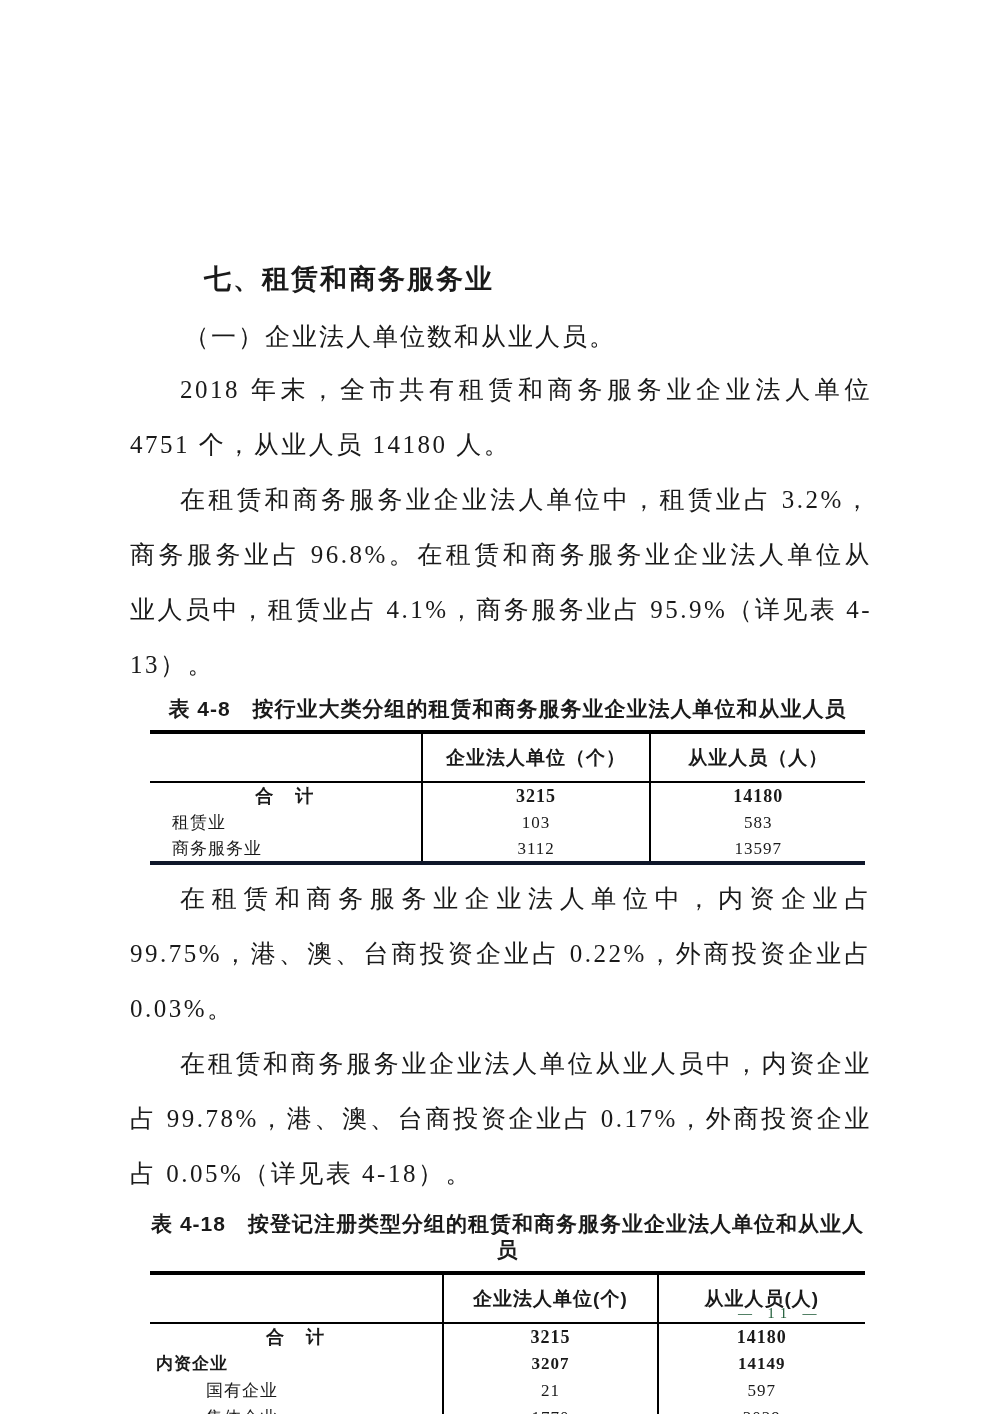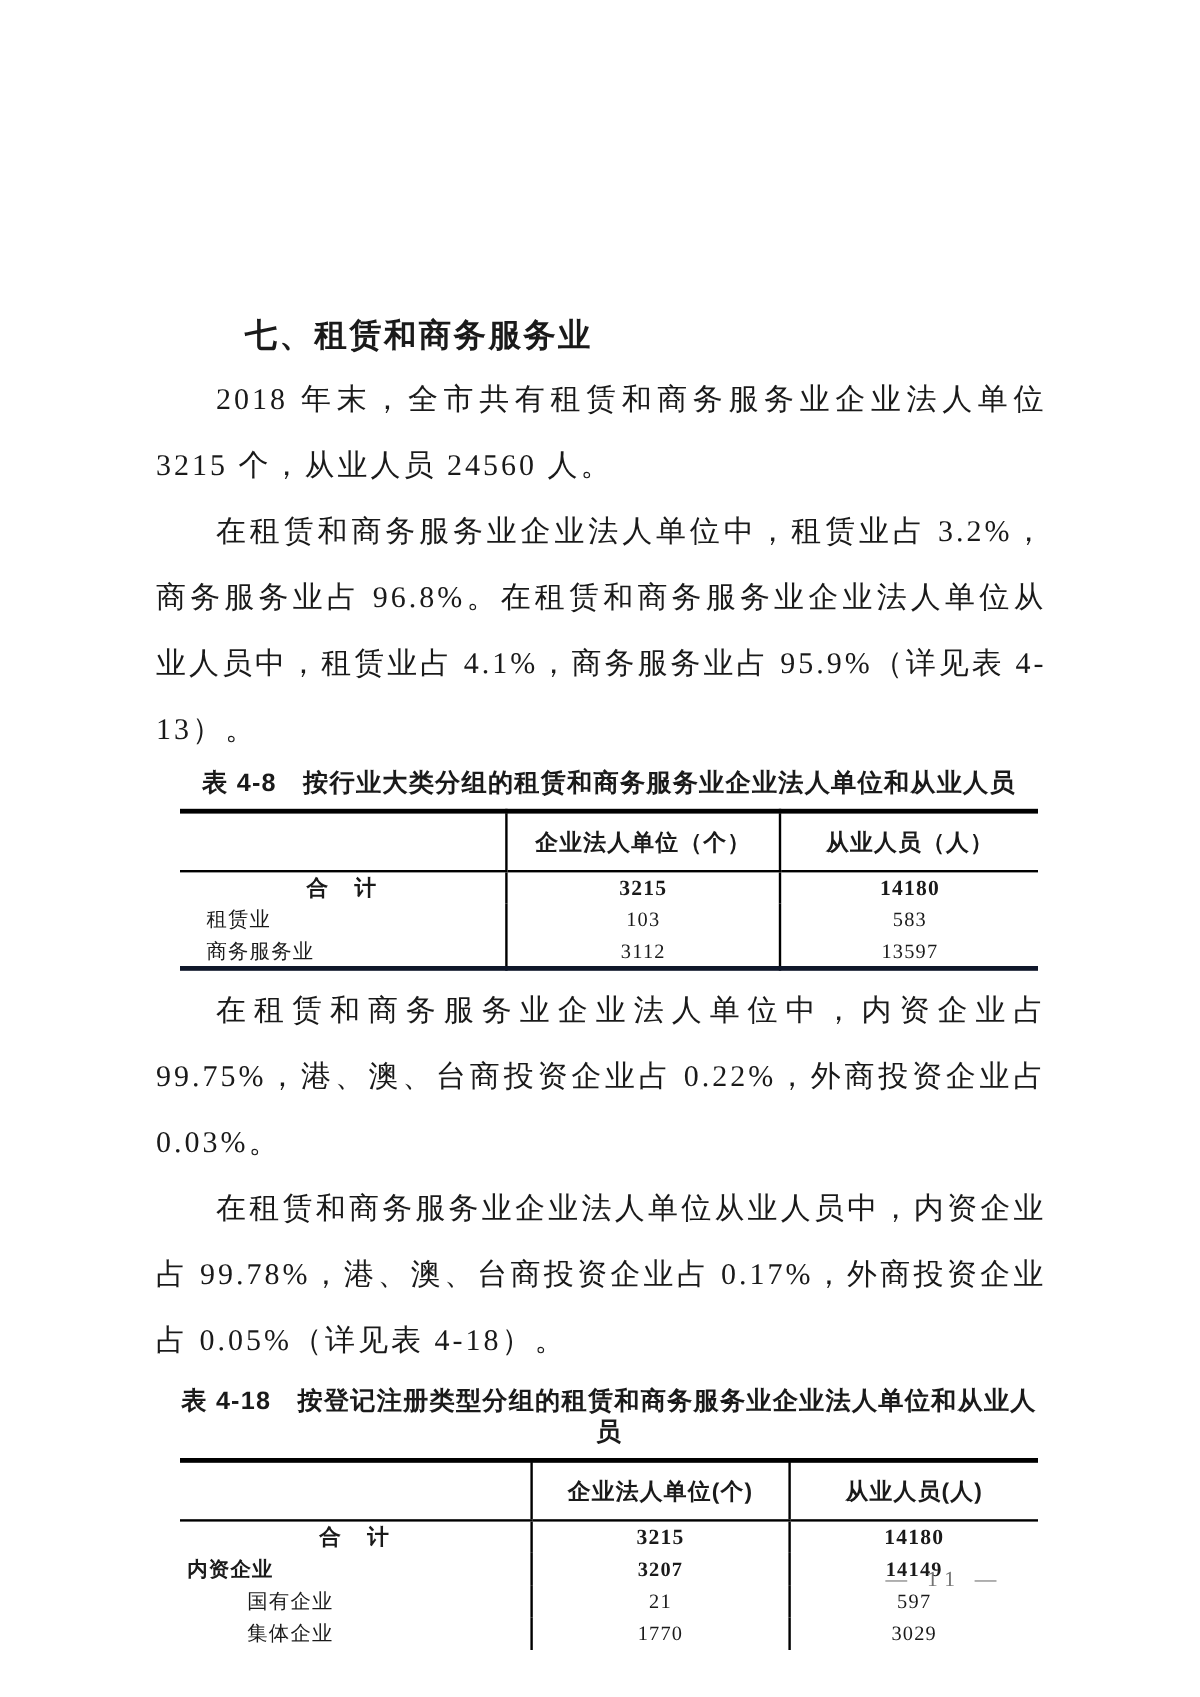--- a/index.html
+++ b/index.html
@@ -88,34 +88,35 @@
   table.stat tbody td.num { text-align:center; }
   table.stat tbody td.label { text-align:left; padding-left:22px; }
   table.stat tbody tr.total td { font-weight:bold; font-size:18px; }
   table.stat tbody tr.total td.label { text-align:center; padding-left:0; letter-spacing:2px; }
   table.stat tbody tr.bold-row td { font-weight:bold; }
   table.stat tbody tr.bold-row td.label { padding-left:6px; }
   table.stat tbody tr.indent td.label { padding-left:56px; }
   .page-number {
     position:absolute;
     left:738px; top:1306px;
-    font-size:18px;
+    font-size:14px;
     letter-spacing:6px;
-    color:#737373;
+    color:#14532d;
   }
 </style>
 </head>
 <body>
 
 <div class="content">
 
   <div class="heading">七、租赁和商务服务业</div>
 
+  <div class="subheading">（一）企业法人单位数和从业人员。</div>
 
-  <p class="para first">2018 年末，全市共有租赁和商务服务业企业法人单位 3215 个，从业人员 24560 人。</p>
+  <p class="para first">2018 年末，全市共有租赁和商务服务业企业法人单位 4751 个，从业人员 14180 人。</p>
 
   <p class="para">在租赁和商务服务业企业法人单位中，租赁业占 3.2%，商务服务业占 96.8%。在租赁和商务服务业企业法人单位从业人员中，租赁业占 4.1%，商务服务业占 95.9%（详见表 4-13）。</p>
 
   <div class="table-caption">表 4-8　按行业大类分组的租赁和商务服务业企业法人单位和从业人员</div>
 
   <table class="stat closed">
     <colgroup>
         <col class="c0-a">
         <col class="c1-a">
         <col class="c2-a">

